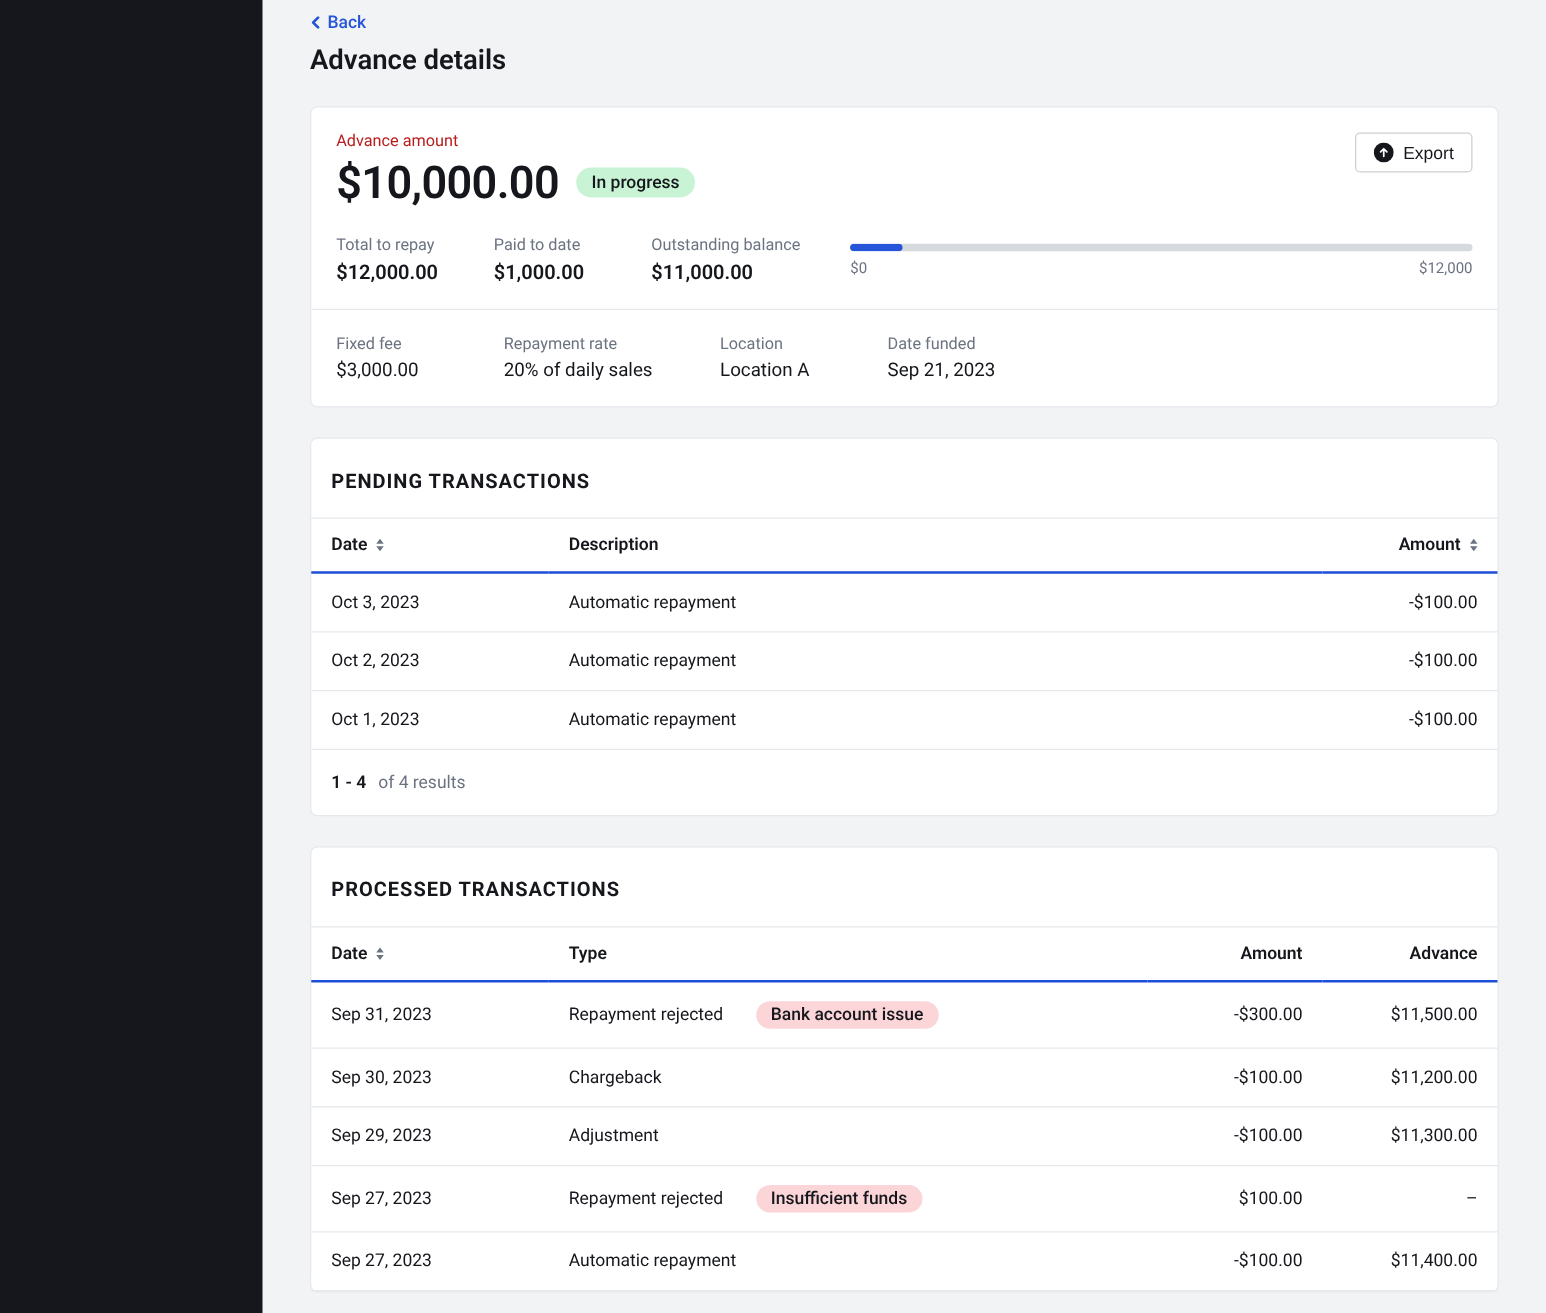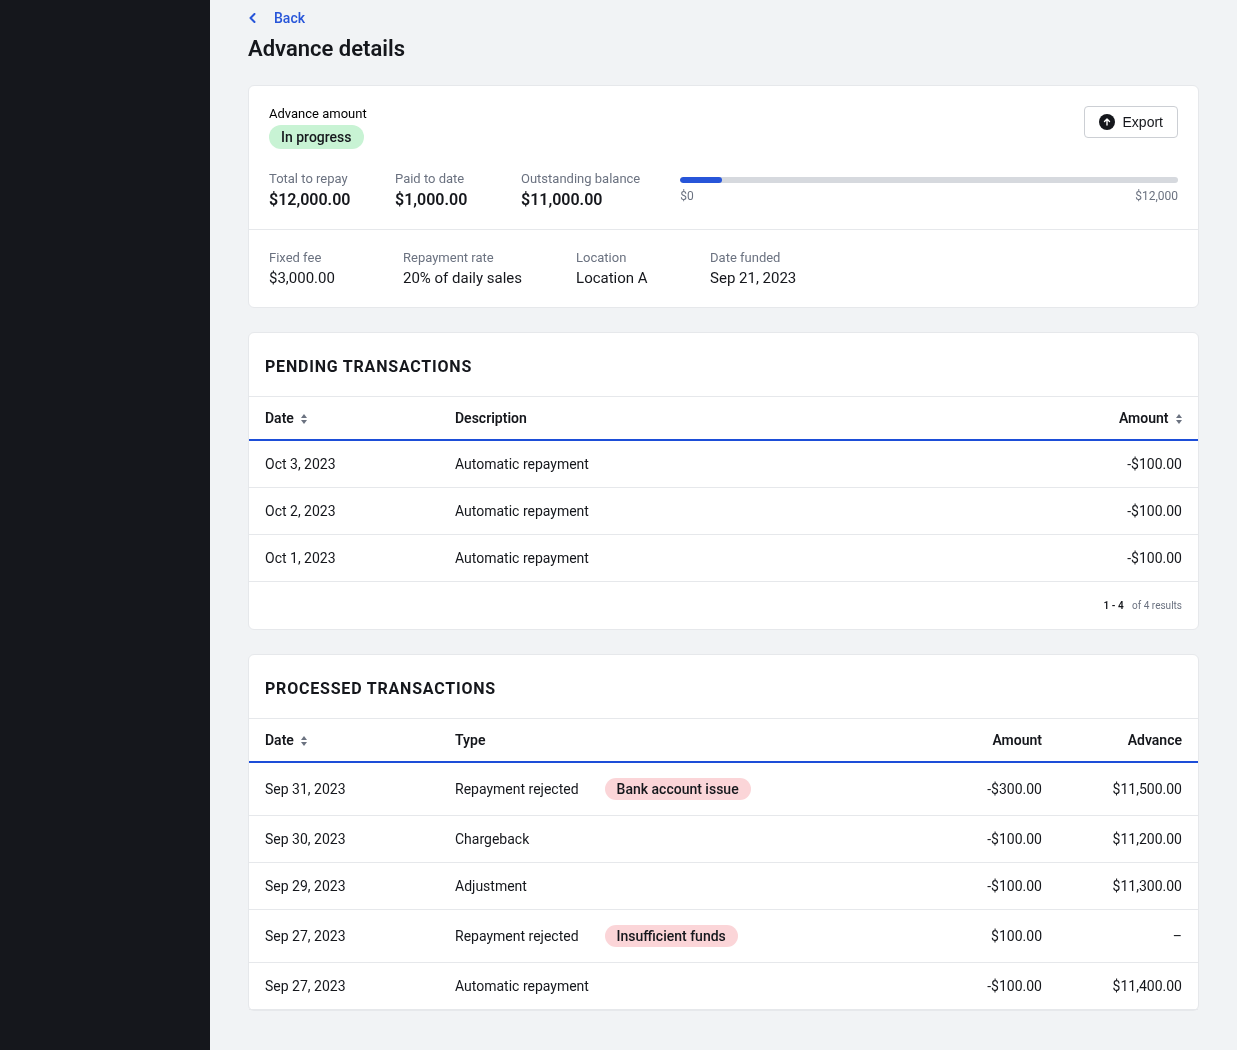--- a/index.html
+++ b/index.html
@@ -22,21 +22,21 @@
       flex: 1;
       padding: 8px 38px 40px 38px;
     }
     .back-link {
       display: inline-flex;
       align-items: center;
       color: #2755d9;
       font-size: 14px;
       font-weight: 500;
       cursor: pointer;
-      gap: 16px;
+      gap: 4px;
       margin-bottom: 10px;
     }
     .back-link svg {
       width: 10px;
       height: 10px;
     }
     .page-title {
       font-size: 22px;
       font-weight: 600;
       color: #15171c;
@@ -57,21 +57,21 @@
     .summary-top {
       display: flex;
       justify-content: space-between;
       align-items: flex-start;
     }
     .summary-left {
       flex: 1;
     }
     .label-small {
       font-size: 13px;
-      color: #000000;
+      color: #b91c1c;
       margin-bottom: 4px;
     }
     .amount-row {
       display: flex;
       align-items: center;
       gap: 14px;
       margin-top: 2px;
     }
     .amount-big {
       font-size: 36px;
@@ -230,22 +230,21 @@
       padding: 3px 12px;
       border-radius: 13px;
     }
     .type-cell {
       display: flex;
       align-items: center;
       gap: 26px;
     }
     .pagination-footer {
       padding: 18px 16px;
-      text-align: right;
-      font-size: 10px;
+      font-size: 14px;
       color: #15171c;
     }
     .pagination-footer .range {
       font-weight: 600;
     }
     .pagination-footer .total {
       color: #6b7280;
       margin-left: 6px;
     }
     .col-date { width: 190px; }
@@ -270,20 +269,21 @@
 
   <h1 class="page-title">Advance details</h1>
 
   
   <div class="card">
     <div class="card-section">
       <div class="summary-top">
         <div class="summary-left">
           <div class="label-small">Advance amount</div>
           <div class="amount-row">
+            <div class="amount-big">$10,000.00</div>
             <div class="status-badge">In progress</div>
           </div>
         </div>
         <button class="export-btn">
           <svg viewBox="0 0 16 16">
               <circle cx="8" cy="8" r="8" fill="#15171c"></circle>
               <path d="M8 11 V5 M8 5 L5.5 7.5 M8 5 L10.5 7.5" stroke="#fff" stroke-width="1.4" fill="none" stroke-linecap="round" stroke-linejoin="round"></path>
             </svg>
           <span>Export</span>
         </button>

